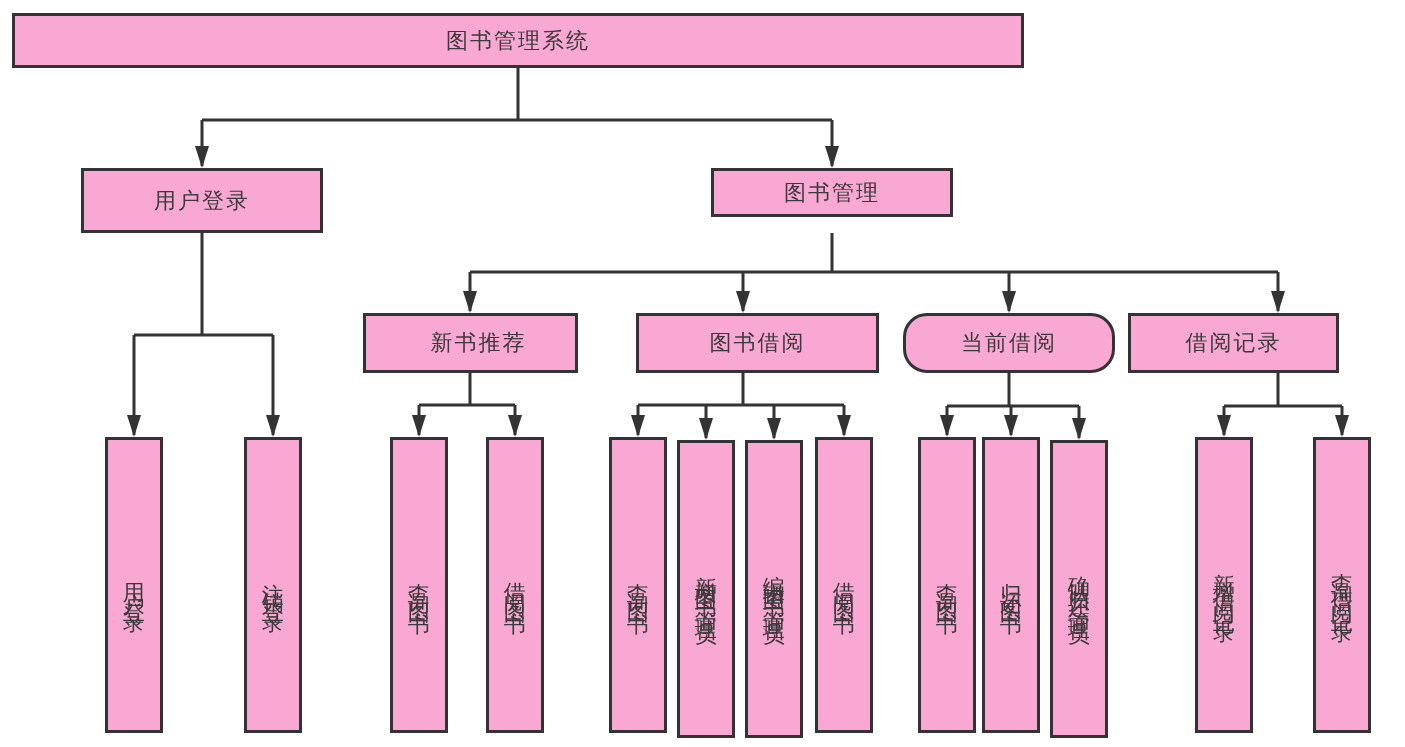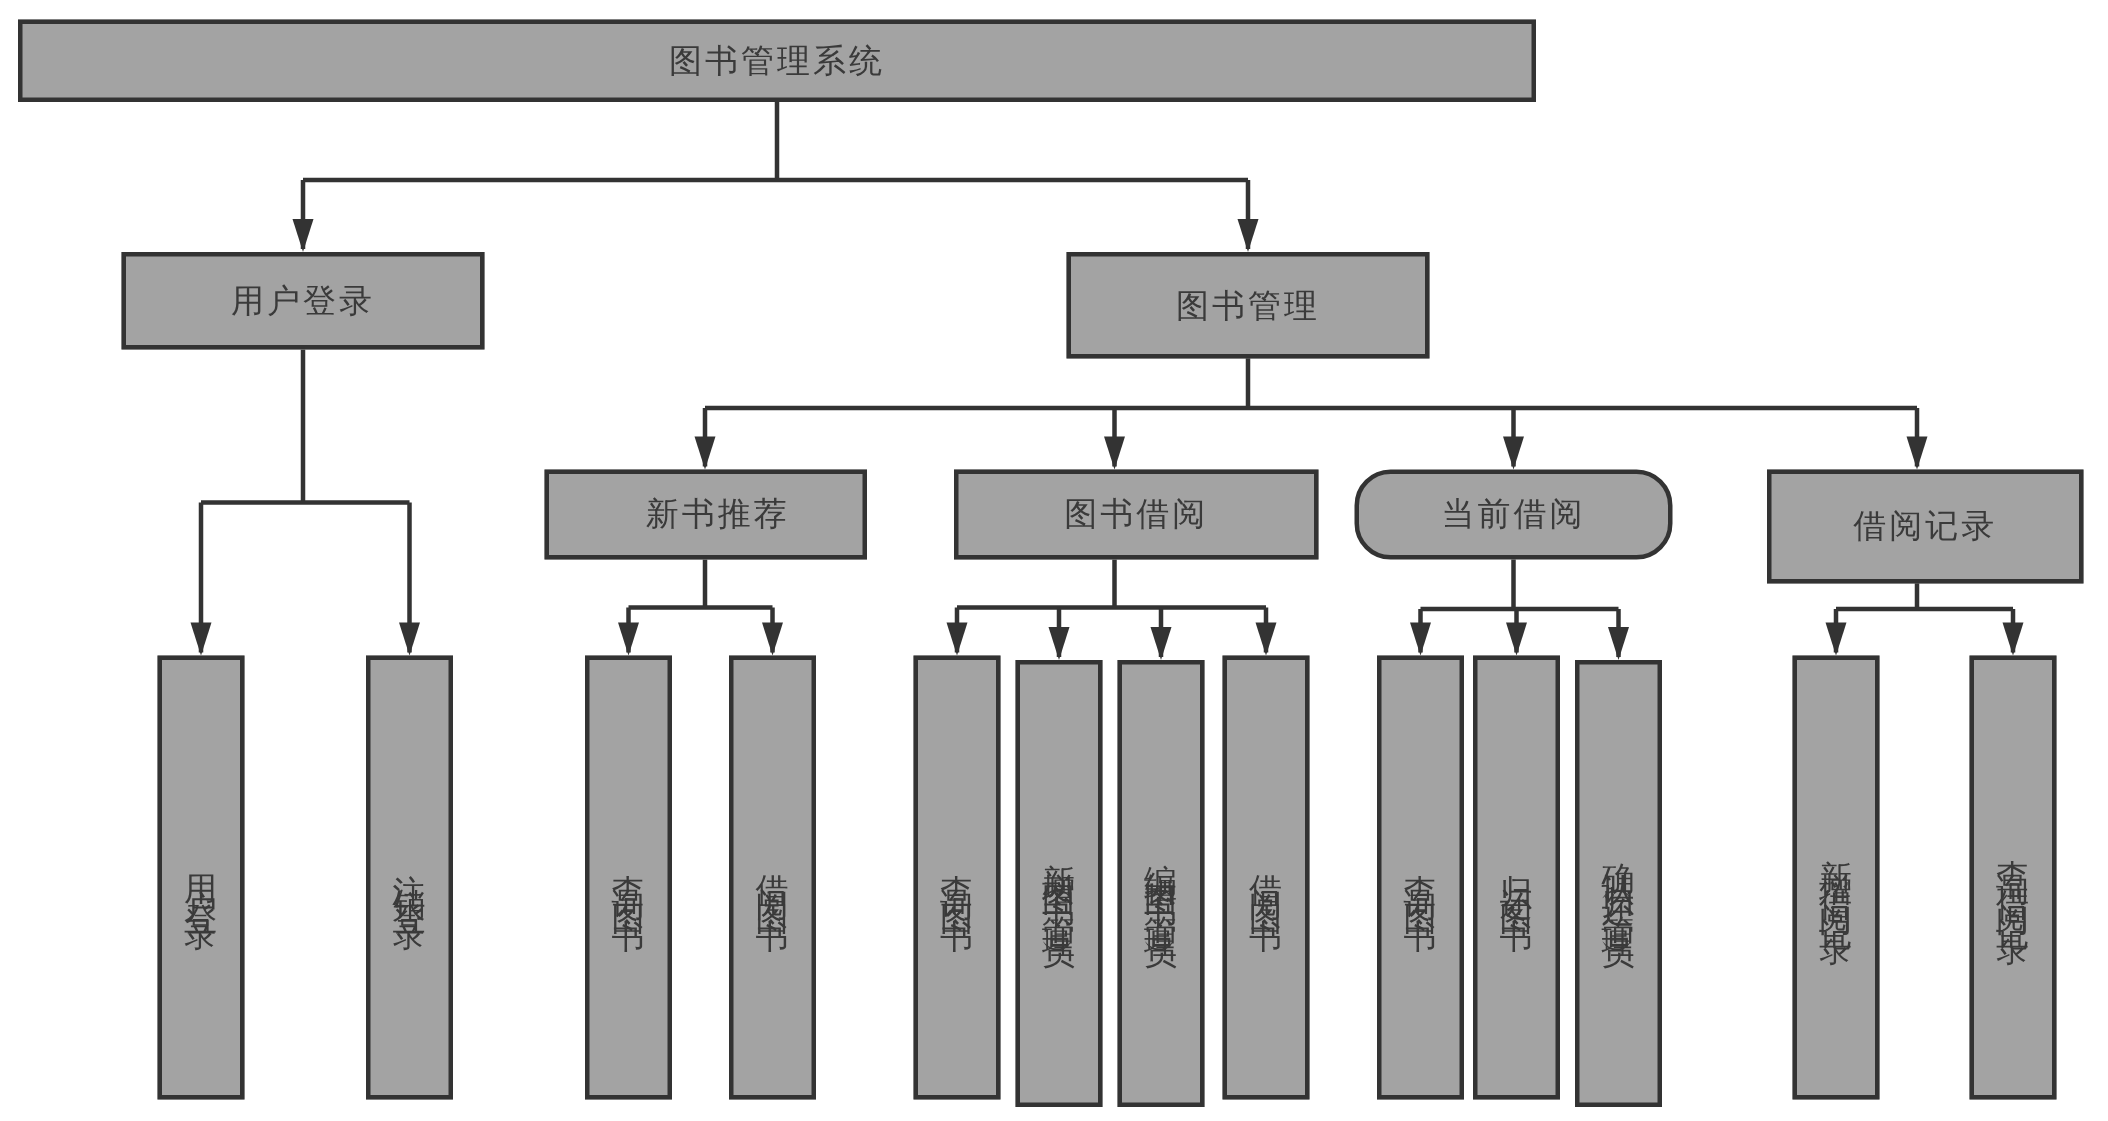--- a/index.html
+++ b/index.html
@@ -8,21 +8,21 @@
     position: relative;
     background: var(--background, #ffffff);
     font-family: "Liberation Sans", "DejaVu Sans", sans-serif;
     overflow: hidden;
   }
   #canvas { position: absolute; inset: 0; width: 1405px; height: 747px; }
   svg.connectors { position: absolute; left: 0; top: 0; }
   .node {
     position: absolute;
     box-sizing: border-box;
-    background: #a3a3a3;
+    background: #f9a8d4;
     border: 3px solid var(--line, #333333);
     display: flex;
     align-items: center;
     justify-content: center;
     color: var(--text, #3a3a3a);
   }
   .hnode { font-size: 22px; letter-spacing: 2px; }
   .leaf  { width: 58px; top: 437px; height: 296px; }
   .leaf.tall { top: 440px; height: 298px; }
   .vtext {
@@ -92,34 +92,34 @@
     </g>
   </svg>
 
   <div class="node hnode" style="left:12px; top:13px; width:1012px; height:55px;">
     <span>图书管理系统</span>
   </div>
 
   <div class="node hnode" style="left:81px; top:168px; width:242px; height:65px;">
     <span>用户登录</span>
   </div>
-  <div class="node hnode" style="left:711px; top:168px; width:242px; height:71px;">
+  <div class="node hnode" style="left:711px; top:168px; width:242px; height:49px;">
     <span>图书管理</span>
   </div>
 
   <div class="node hnode" style="left:363px; top:313px; width:215px; height:60px;padding-left:16px;">
     <span>新书推荐</span>
   </div>
   <div class="node hnode" style="left:636px; top:313px; width:243px; height:60px;">
     <span>图书借阅</span>
   </div>
   <div class="node hnode" style="left:903px; top:313px; width:212px; height:60px;border-radius:24px;">
     <span>当前借阅</span>
   </div>
-  <div class="node hnode" style="left:1178px; top:313px; width:211px; height:76px;">
+  <div class="node hnode" style="left:1128px; top:313px; width:211px; height:60px;">
     <span>借阅记录</span>
   </div>
 
   <div class="node leaf" style="left:105px;">
     <span class="vtext">用户登录</span>
   </div>
   <div class="node leaf" style="left:244px;">
     <span class="vtext">注销登录</span>
   </div>
 

